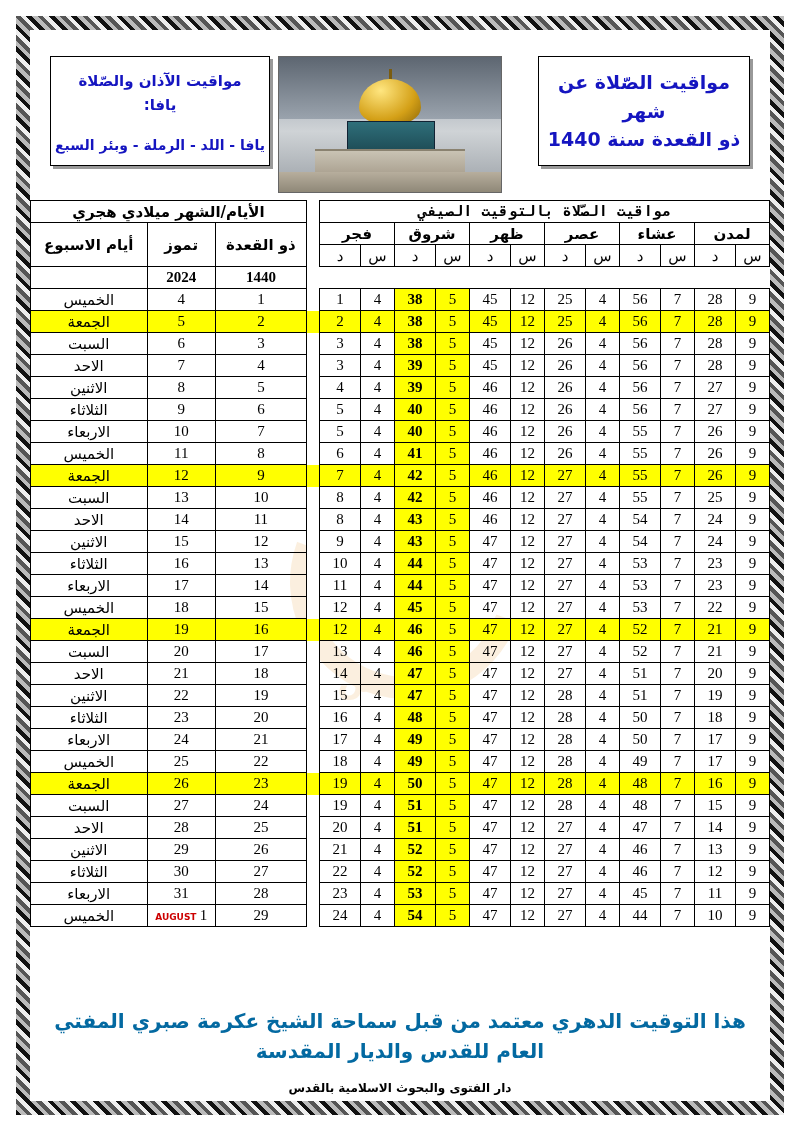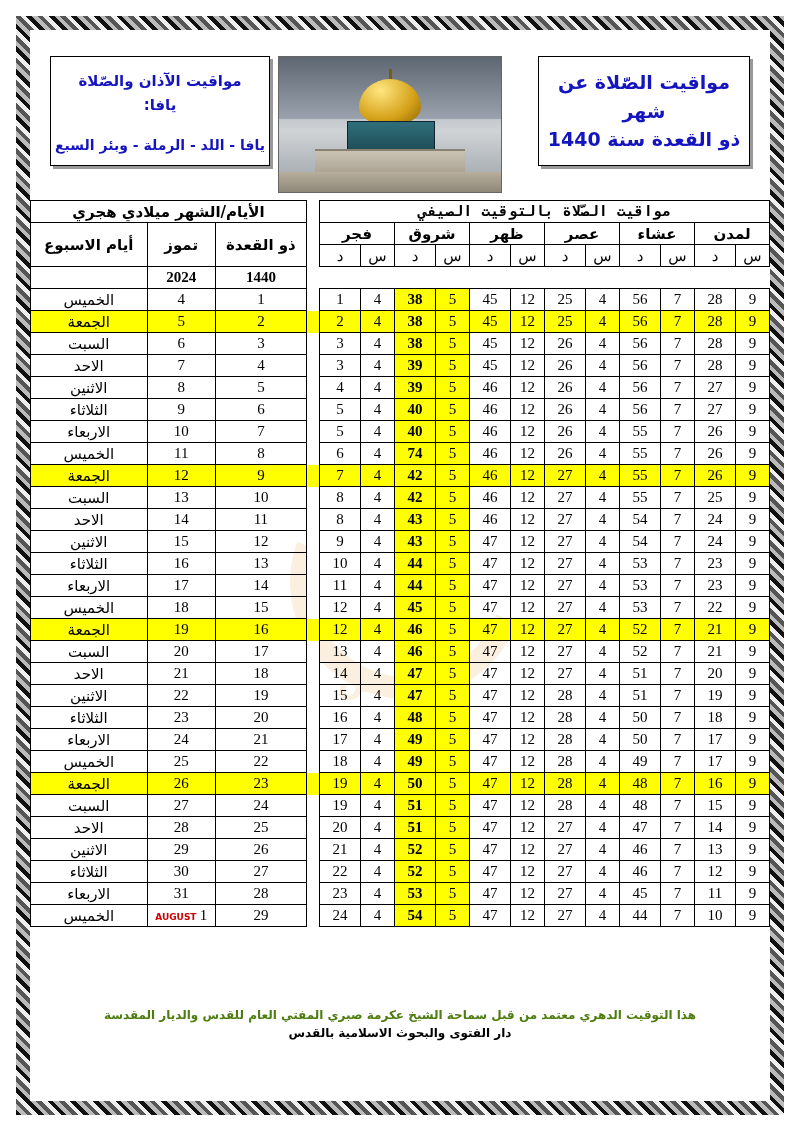--- a/index.html
+++ b/index.html
@@ -151,25 +151,25 @@
   .cell-yellow{background:#ffff00;}
   .aug{color:#cc0000;font-weight:bold;font-size:9px;font-family:"DejaVu Sans",sans-serif;}
   .gap{border:none !important;width:12px;background:#fff;}
 
   
   .footer{
     position:absolute; left:34px; top:1006px; width:732px; text-align:center;
   }
   .footer .l1{
     font-family:"DejaVu Sans", sans-serif;
-    font-size:12px; font-weight:bold; color:#4d7c0f; line-height:1.5;
+    font-size:20px; font-weight:bold; color:#0369a1; line-height:1.5;
   }
   .footer .l2{
     font-family:"DejaVu Sans", sans-serif;
-    font-size:12px; font-weight:bold; color:#000; margin-top:2px;
+    font-size:12px; font-weight:bold; color:#000; margin-top:15px;
   }
   
   .watermark{
     position:absolute;left:230px;top:455px;width:330px;height:300px;
     opacity:.16;pointer-events:none;
   }
   .watermark .c{
     position:absolute;left:60px;top:10px;width:190px;height:190px;
     border-radius:50%;
     border:22px solid #e8a33d;
@@ -392,21 +392,21 @@
         <tr>
           <td class="col-sm val-b">9</td>
           <td class="col-md val-b">26</td>
           <td class="col-sm">7</td>
           <td class="col-md">55</td>
           <td class="col-sm val-b">4</td>
           <td class="col-md">26</td>
           <td class="col-sm val-b">12</td>
           <td class="col-md">46</td>
           <td class="col-sm val-r cell-yellow">5</td>
-          <td class="col-md val-g cell-yellow">74</td>
+          <td class="col-md val-g cell-yellow">41</td>
           <td class="col-sm val-b">4</td>
           <td class="col-md">6</td>
           <td class="gap"></td>
           <td class="">8</td>
           <td>11</td>
           <td class="dayname">الخميس</td>
         </tr>
         <tr class="friday">
           <td class="col-sm val-b">9</td>
           <td class="col-md val-b">26</td>

